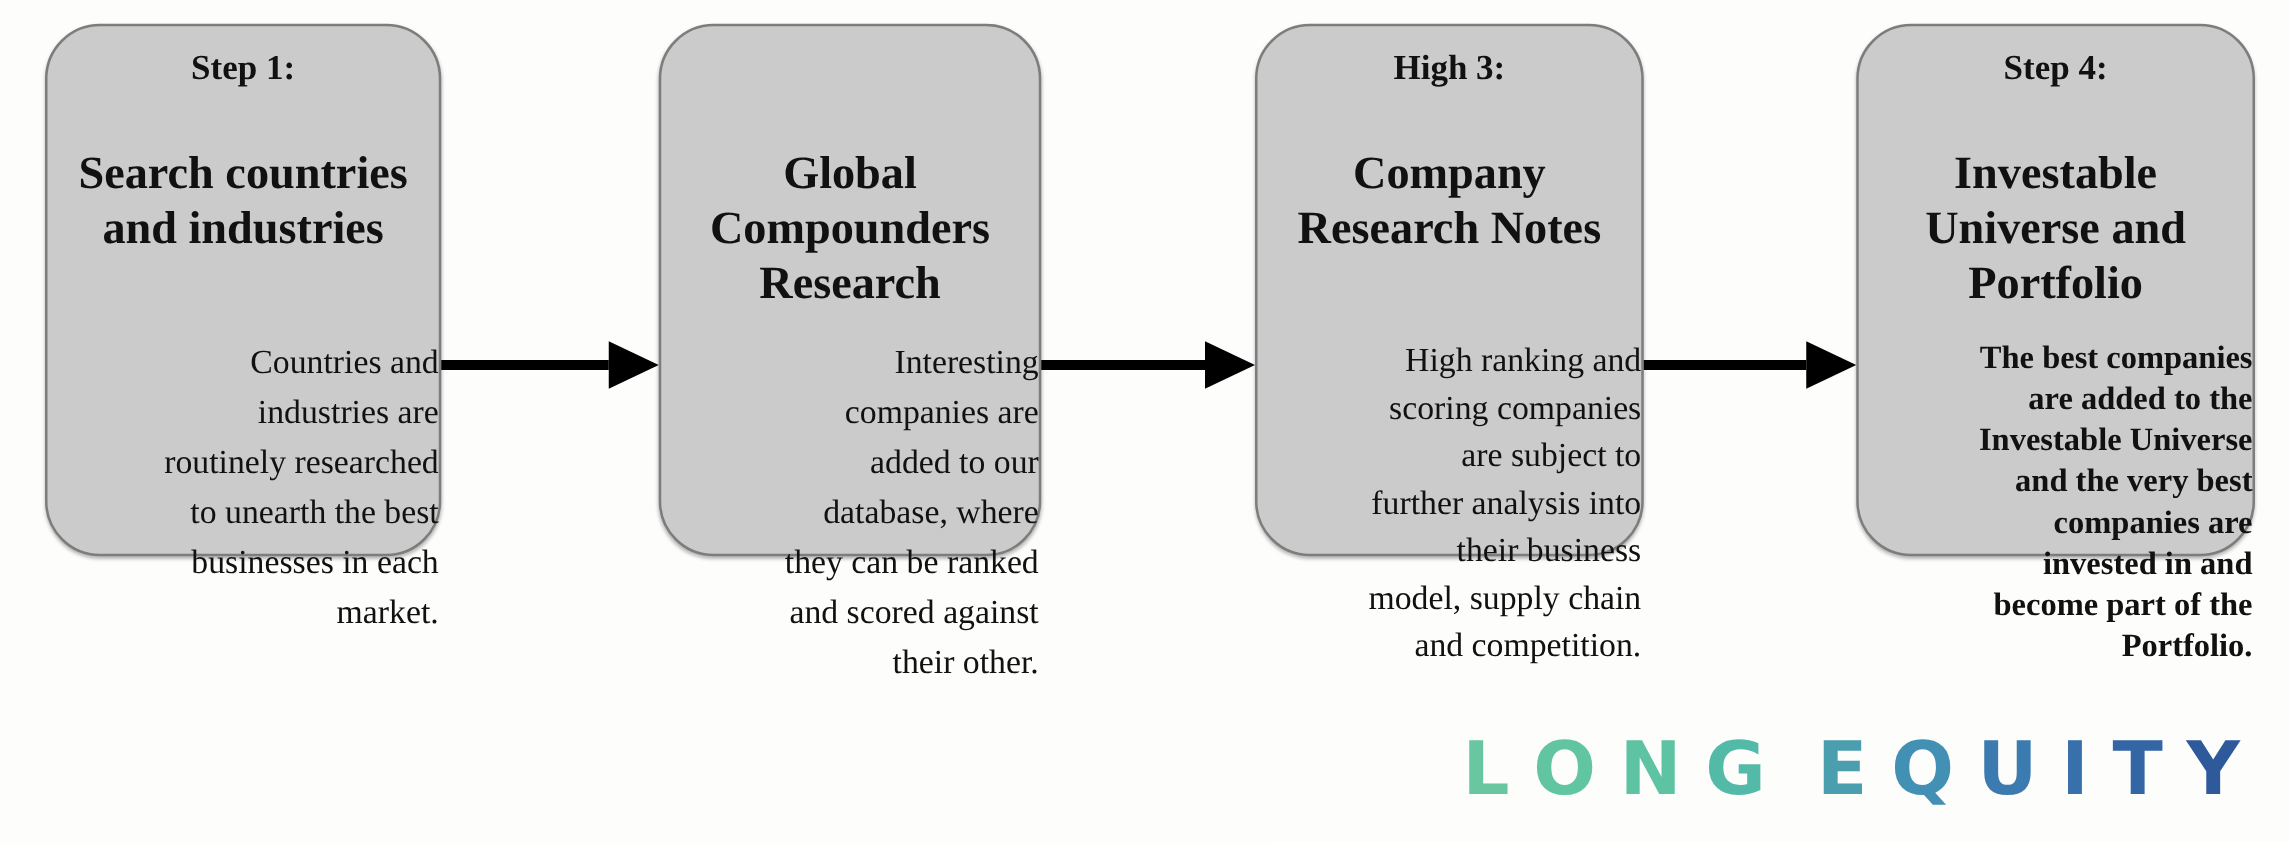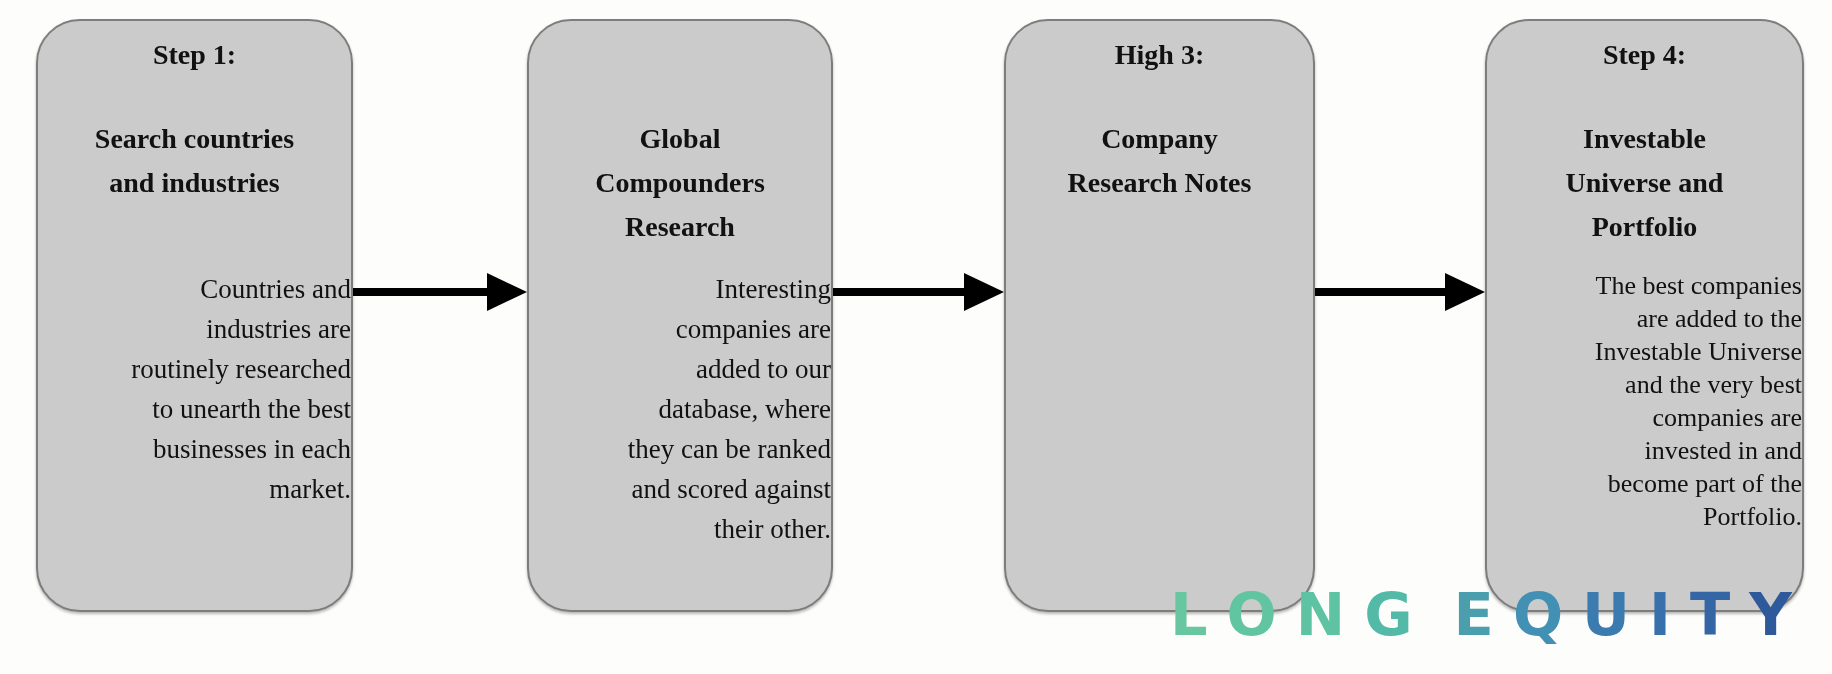--- a/index.html
+++ b/index.html
@@ -6,50 +6,50 @@
   .canvas{
     position:relative;
     width:1832px;height:674px;
     background:#fdfdfb;
     overflow:hidden;
     font-family:"Liberation Serif", serif;
     color:#111111;
   }
   .card{
     position:absolute;
-    top:19px;height:593px;
+    top:19px;height:426px;
     background:#cbcbcb;
     border:2px solid #7d7d7d;
     border-radius:44px;
     box-sizing:border-box;
     box-shadow:0 2px 3px rgba(0,0,0,0.28);
   }
   .c1{left:36px;width:317px;}
   .c2{left:527px;width:306px;}
   .c3{left:1004px;width:311px;}
   .c4{left:1485px;width:319px;}
   .step-label{
     position:absolute;left:0;right:0;top:14px;
     text-align:center;font-weight:bold;
     font-size:28px;line-height:40px;
   }
   .card-title{
     position:absolute;left:0;right:0;top:96px;
     text-align:center;font-weight:bold;
-    font-size:28px;line-height:44px;
+    font-size:37px;line-height:44px;
     white-space:pre-line;
   }
   .card-body{
     position:absolute;left:0;right:0;top:248px;
     text-align:right;
     font-size:27px;line-height:40px;
     white-space:pre-line;
   }
   .c3 .card-body{line-height:38px;}
-  .c4 .card-body{font-size:26px;line-height:33px;}
+  .c4 .card-body{font-size:26px;line-height:33px;font-weight:bold;}
   .arrow{
     position:absolute;top:272px;height:40px;
     display:flex;align-items:center;
   }
   .a1{left:353px;width:174px;}
   .a2{left:833px;width:171px;}
   .a3{left:1315px;width:170px;}
   .arrow .shaft{flex:1;height:8px;background:#000000;}
   .arrow .head{
     width:0;height:0;
@@ -104,20 +104,27 @@
 
   <div class="arrow a2">
     <div class="shaft"></div>
     <div class="head"></div>
   </div>
 
   <div class="card c3">
     <div class="step-label">High 3:</div>
     <div class="card-title">Company
 Research Notes</div>
+    <div class="card-body">High ranking and
+scoring companies
+are subject to
+further analysis into
+their business
+model, supply chain
+and competition.</div>
   </div>
 
   <div class="arrow a3">
     <div class="shaft"></div>
     <div class="head"></div>
   </div>
 
   <div class="card c4">
     <div class="step-label">Step 4:</div>
     <div class="card-title">Investable

